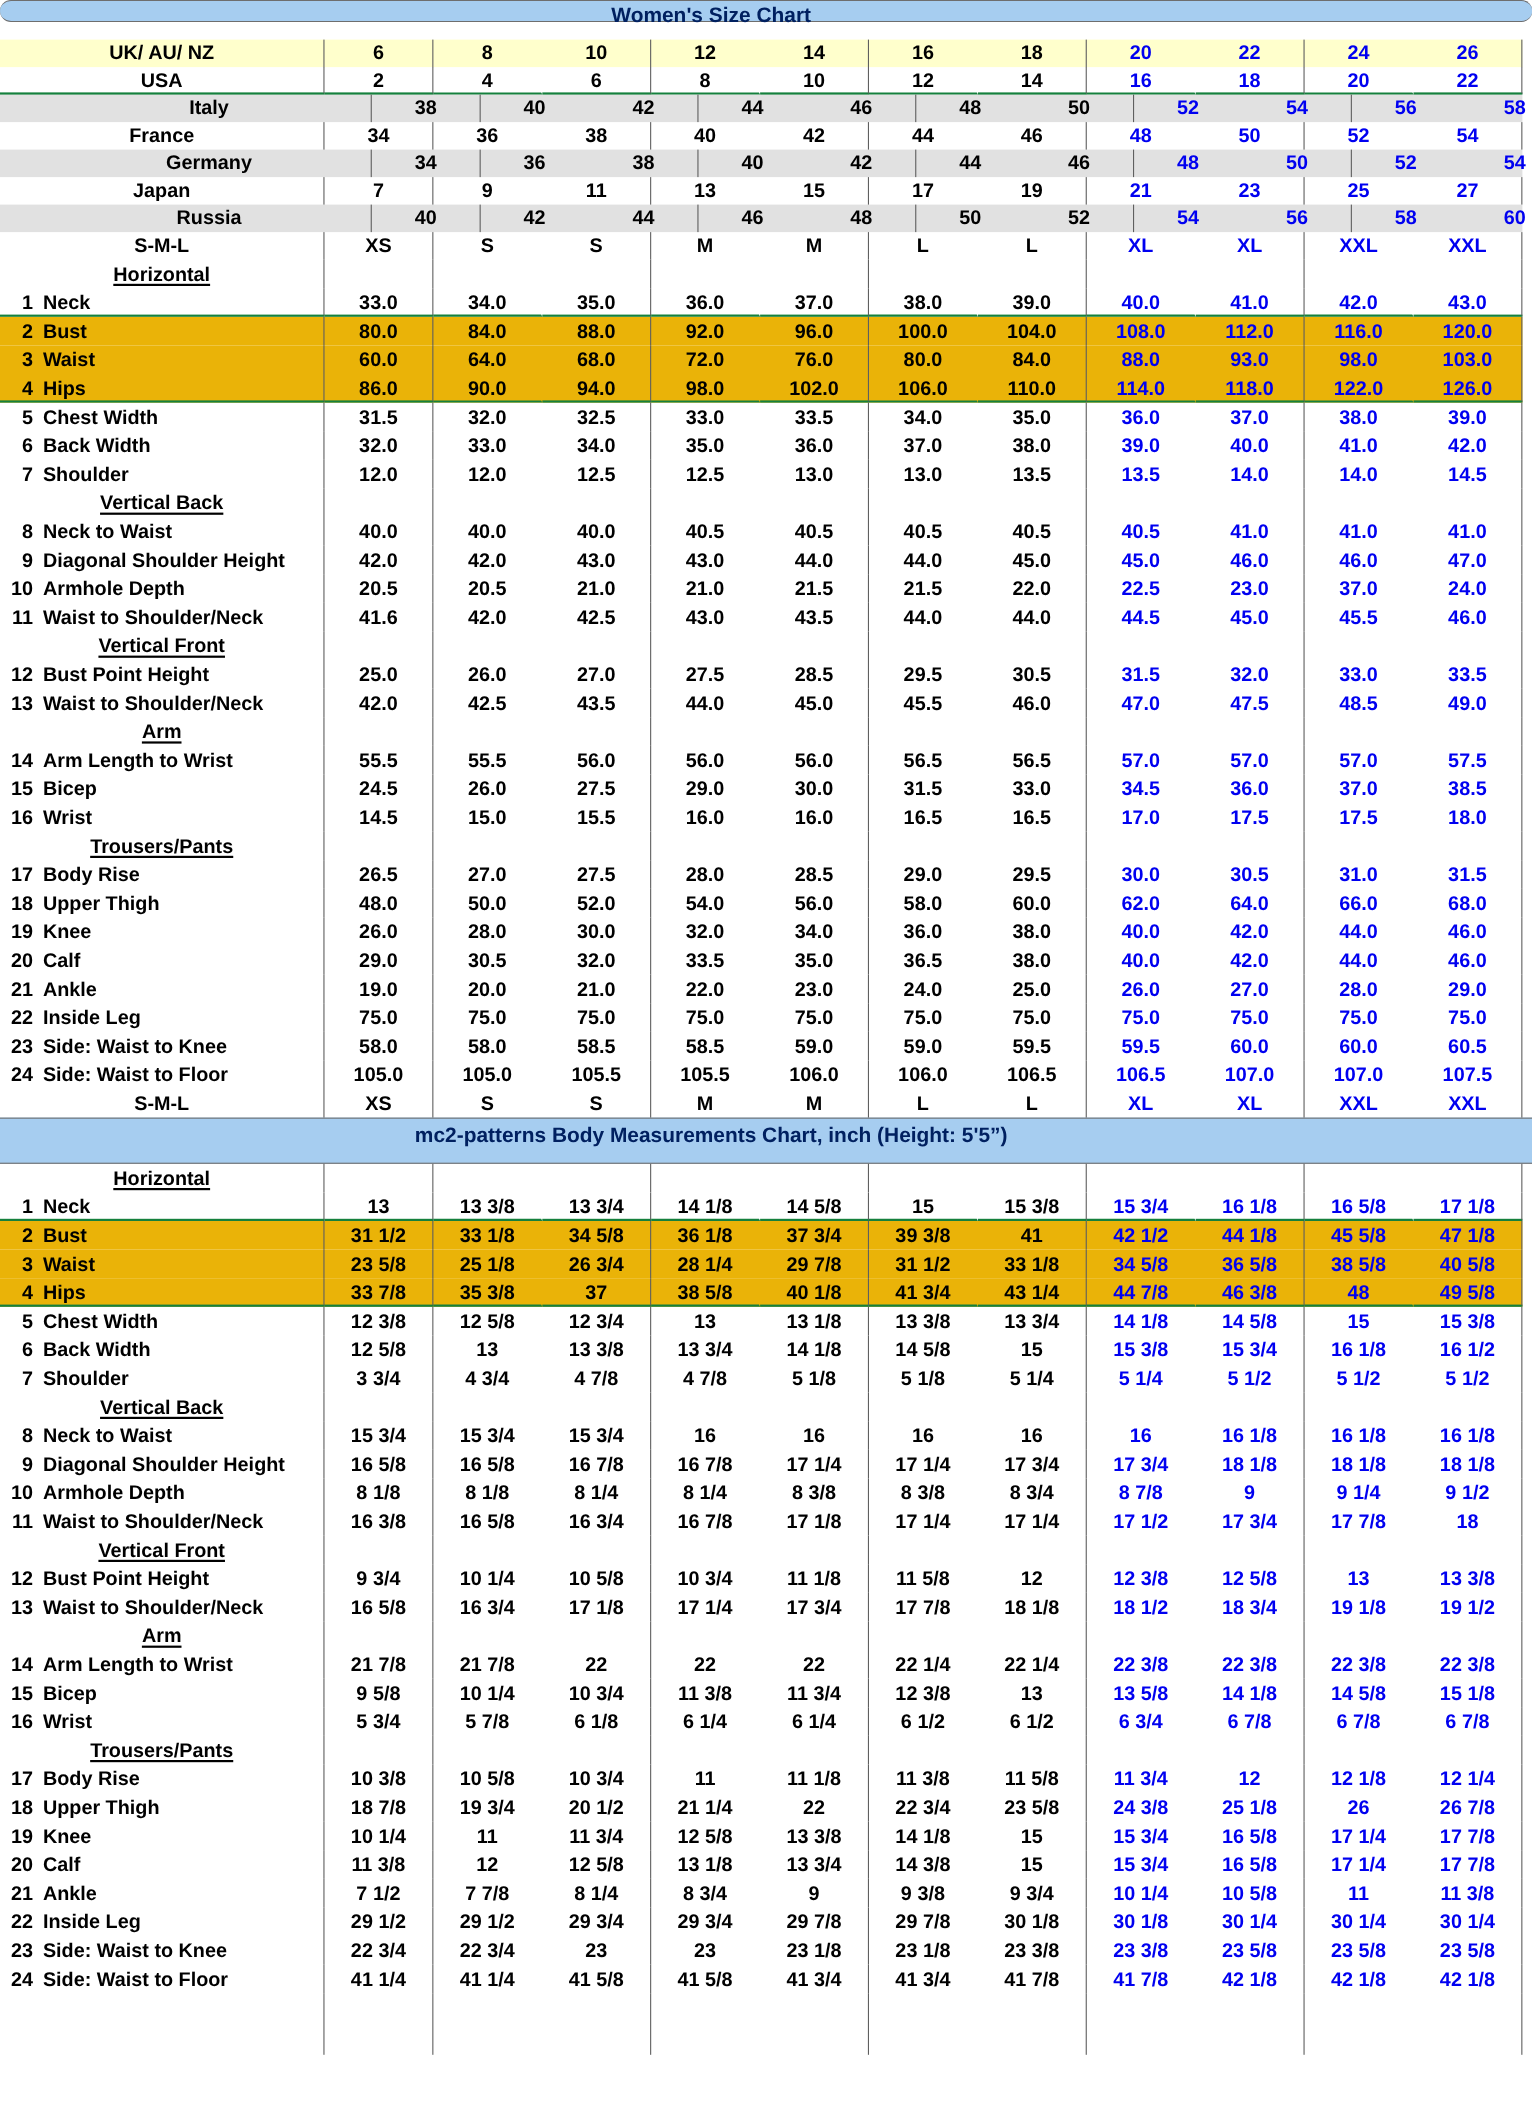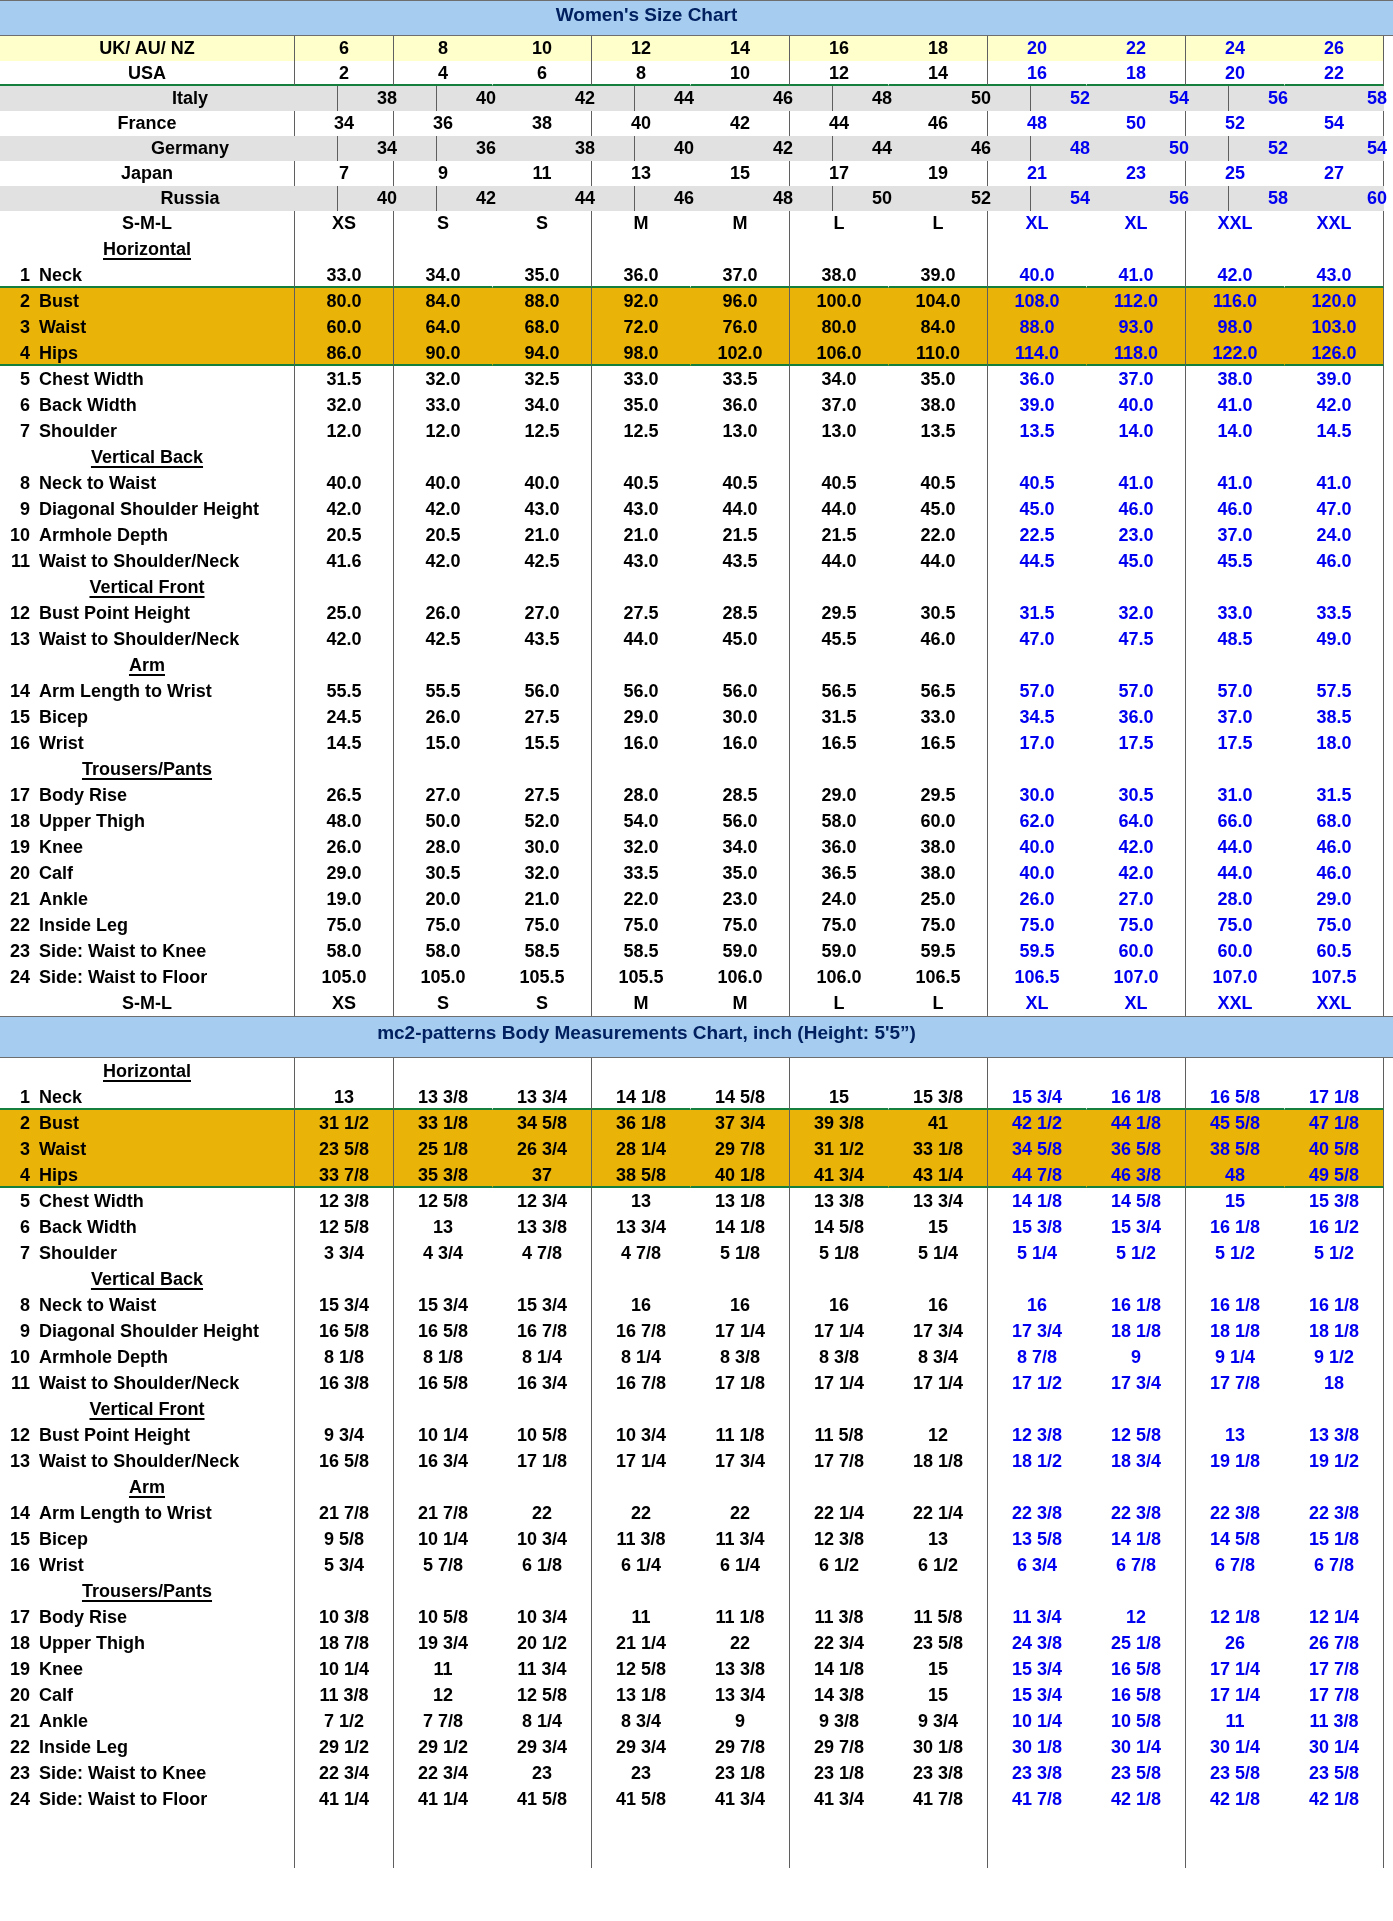--- a/index.html
+++ b/index.html
@@ -10,30 +10,30 @@
   .row { display:grid; grid-template-columns:295px repeat(11,99px); width:1384px; }
   .conv { height:25px; line-height:25px; }
   .datarow { height:26px; line-height:26px; }
   .ext { height:56px; }
   .cell { border-right:1px solid transparent; text-align:center; font-size:18px; overflow:hidden; white-space:nowrap; }
   .vb { border-right-color:#5f5f5f; }
   .blue { color:#0000f0; }
   .label.left { text-align:left; padding-left:4px; }
   .num { display:inline-block; width:26px; text-align:right; margin-right:9px; }
   .sec { text-decoration:underline; text-decoration-thickness:2px; text-underline-offset:3px; }
-  .bg-yellow { background:#ffffcc; }
+  .bg-yellow { background:#ffffcc;margin-top:16px; }
   .bg-gray { background:#e1e1e1;padding-left:43px; }
   .bg-hl { background:#eab308; }
   .bb-dark > .cell { border-bottom:2px solid #15803d; }
 </style>
 </head>
 <body>
 
 <div id="app">
-    <div class="band" style="height: 36px; line-height: 27px;">Women's Size Chart</div>
+    <div class="band" style="height: 20px; line-height: 27px; border-radius: 11px;">Women's Size Chart</div>
     <div class="row conv bg-yellow">
       <div class="cell vb label">UK/ AU/ NZ</div>
       <div class="cell vb">6</div>
       <div class="cell">8</div>
       <div class="cell vb">10</div>
       <div class="cell">12</div>
       <div class="cell vb">14</div>
       <div class="cell">16</div>
       <div class="cell vb">18</div>
       <div class="cell blue">20</div>

